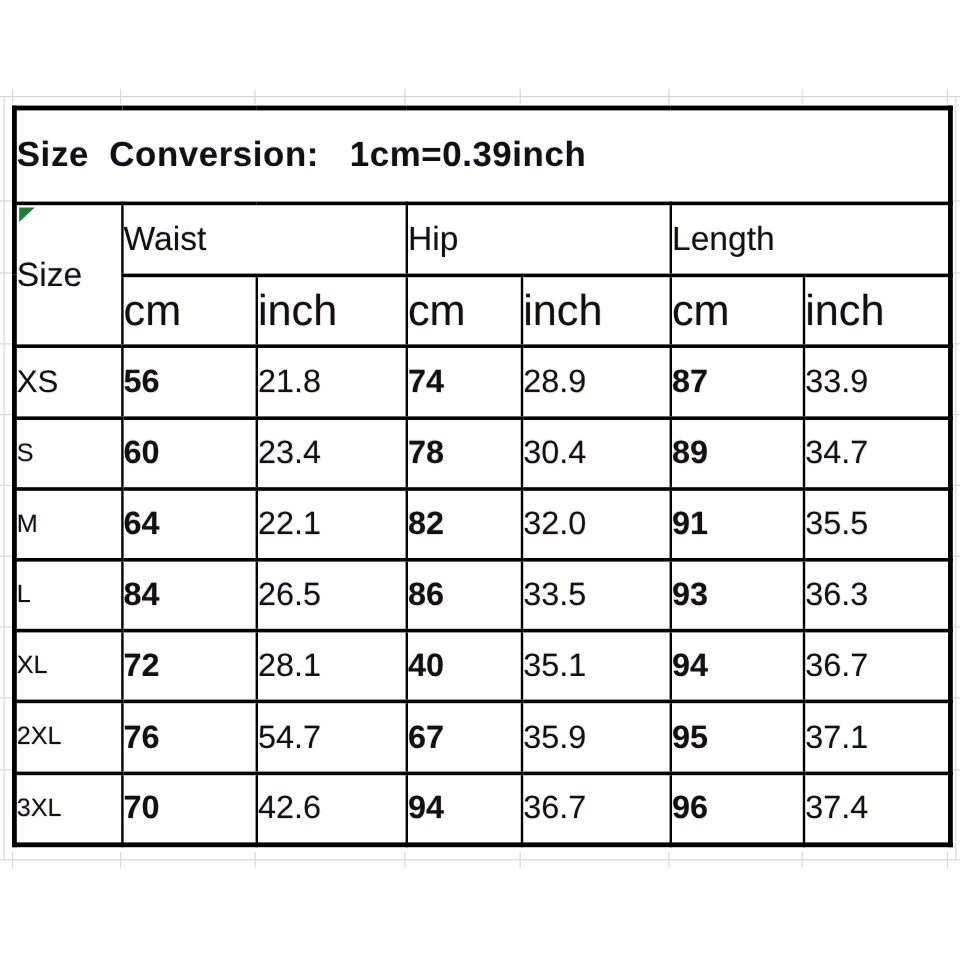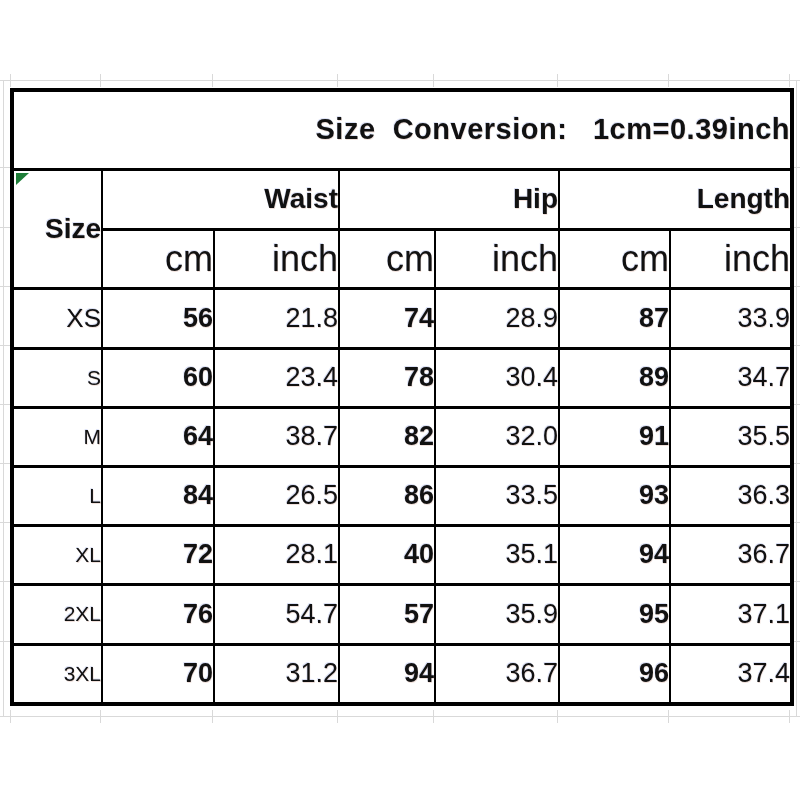--- a/index.html
+++ b/index.html
@@ -12,25 +12,25 @@
   .gl{position:absolute;background:#d9d9d9;}
   
   table.size-table{
     position:absolute;left:10px;top:88px;width:780px;height:617px;
     border-collapse:collapse;table-layout:fixed;background:#ffffff;
     border:4px solid #000000;
   }
   table.size-table td{
     border-style:solid;border-color:#000000;
     border-width:3px 2px;              
-    text-align:right;vertical-align:middle;padding:0;
+    text-align:left;vertical-align:middle;padding:0;
     text-shadow:0.6px 0.6px 0 rgba(160,60,30,0.16), -0.6px -0.6px 0 rgba(40,70,190,0.16);
   }
   td.bl3{border-left-width:3px;}
-  tr.head-a td{border-bottom-width:2px;font-weight:bold;}
+  tr.head-a td{border-bottom-width:2px;}
   td.title-cell{
     font-size:29px;font-weight:700;letter-spacing:0.5px;white-space:pre;
   }
   td.size-head{font-size:28px;position:relative;}
   tr.head-a td.group{font-size:28px;}
   td.unit{font-size:36px;}
   td.num{font-size:27px;}
   td.cm{font-weight:700;}
   td.size-label{font-size:21px;}
   td.size-label.lg{font-size:26px;margin-top:40px;}
@@ -131,21 +131,21 @@
       <td class="num cm bl3">60</td>
       <td class="num">23.4</td>
       <td class="num cm bl3">78</td>
       <td class="num">30.4</td>
       <td class="num cm bl3">89</td>
       <td class="num">34.7</td>
     </tr>
     <tr style="height:59px">
       <td class="size-label">M</td>
       <td class="num cm bl3">64</td>
-      <td class="num">38.7</td>
+      <td class="num">22.1</td>
       <td class="num cm bl3">82</td>
       <td class="num">32.0</td>
       <td class="num cm bl3">91</td>
       <td class="num">35.5</td>
     </tr>
     <tr style="height:59px">
       <td class="size-label">L</td>
       <td class="num cm bl3">84</td>
       <td class="num">26.5</td>
       <td class="num cm bl3">86</td>
@@ -159,29 +159,29 @@
       <td class="num">28.1</td>
       <td class="num cm bl3">40</td>
       <td class="num">35.1</td>
       <td class="num cm bl3">94</td>
       <td class="num">36.7</td>
     </tr>
     <tr style="height:60px">
       <td class="size-label">2XL</td>
       <td class="num cm bl3">76</td>
       <td class="num">54.7</td>
-      <td class="num cm bl3">57</td>
+      <td class="num cm bl3">67</td>
       <td class="num">35.9</td>
       <td class="num cm bl3">95</td>
       <td class="num">37.1</td>
     </tr>
     <tr style="height:60px">
       <td class="size-label">3XL</td>
       <td class="num cm bl3">70</td>
-      <td class="num">31.2</td>
+      <td class="num">42.6</td>
       <td class="num cm bl3">94</td>
       <td class="num">36.7</td>
       <td class="num cm bl3">96</td>
       <td class="num">37.4</td>
     </tr>
   </tbody>
     </table>
 </div>
 
 </body></html>

